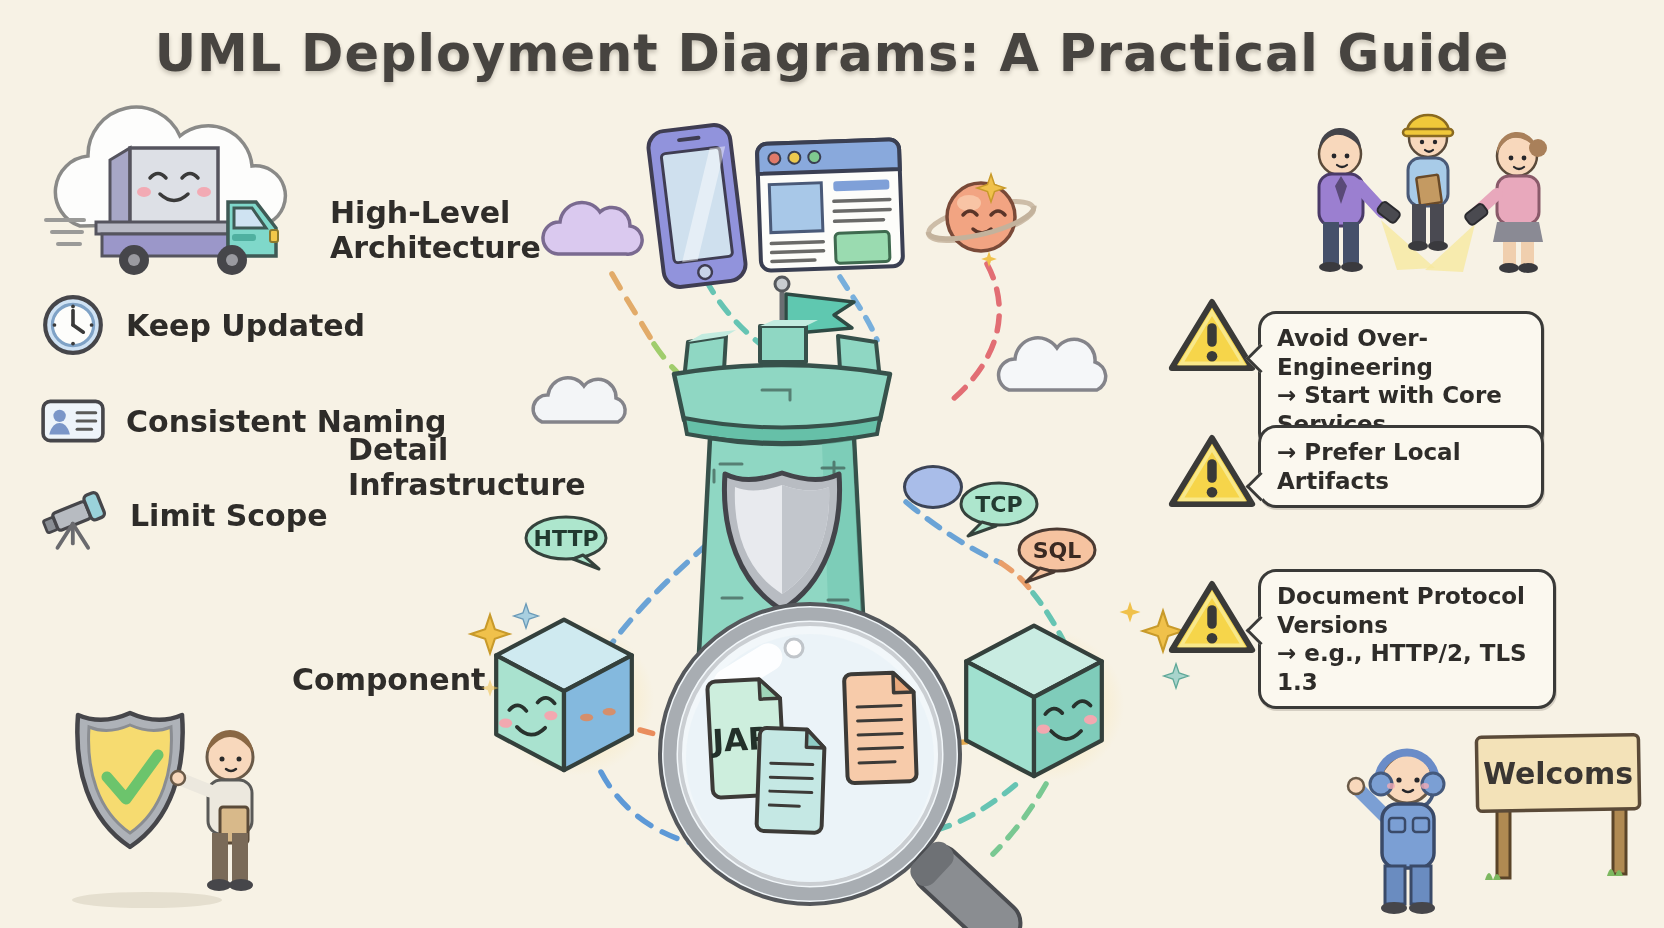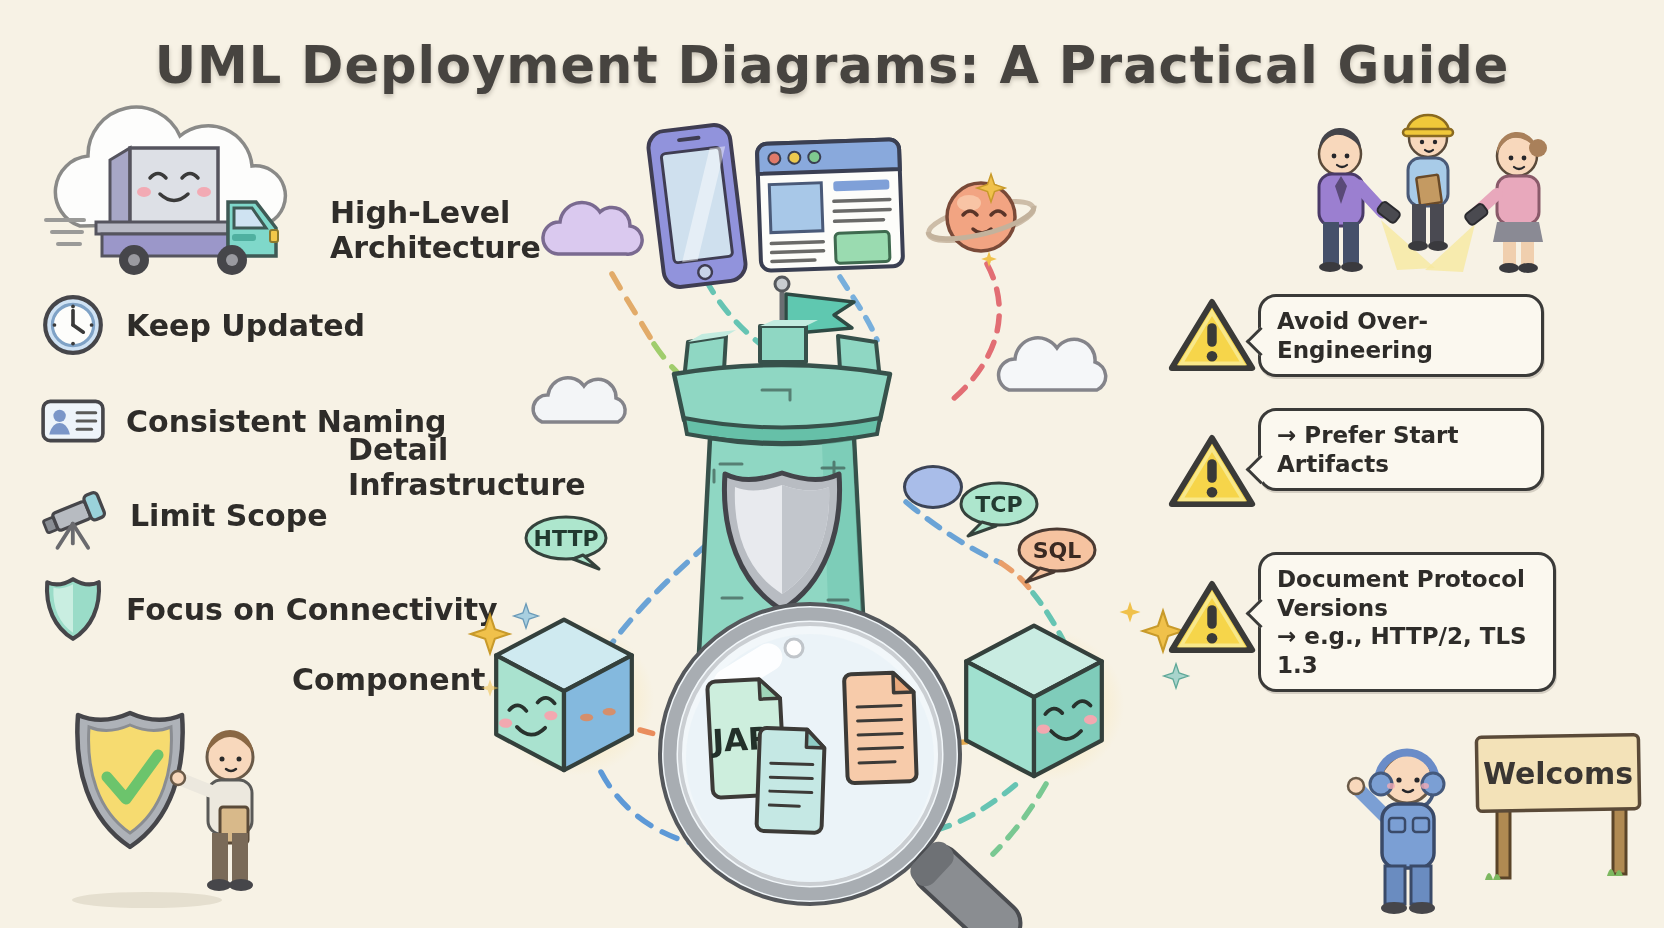--- a/index.html
+++ b/index.html
@@ -8,29 +8,29 @@
     background:#f7f2e5;
     font-family:"DejaVu Sans","Liberation Sans",sans-serif;
     color:#3a3835;
   }
   svg{overflow:visible;display:block;}
   .abs{position:absolute;}
   .title{
     position:absolute;top:24px;left:0;width:100%;text-align:center;
     font-size:51px;font-weight:bold;color:#474440;letter-spacing:1px;
     text-shadow:0 3px 4px rgba(60,50,40,.25);
-    margin-top:12px;
   }
   .tip-row{position:absolute;left:40px;display:flex;align-items:center;gap:20px;}
   .tip-label{font-size:30px;font-weight:bold;color:#2e2c29;white-space:nowrap;}
   .stage-label{position:absolute;font-size:30px;font-weight:bold;color:#2f2d2a;line-height:1.18;}
   .callout-bubble{
     position:absolute;background:#fbf8ef;border:3px solid #3a3a38;border-radius:18px;
     padding:10px 16px;font-size:23px;font-weight:bold;color:#2e2c29;line-height:1.24;
     box-shadow:1px 2px 0 rgba(80,70,60,.2);
+    margin-top:17px;
   }
   .callout-tail{
     position:absolute;left:-11px;top:34px;width:18px;height:18px;background:#fbf8ef;
     border-left:3px solid #3a3a38;border-bottom:3px solid #3a3a38;transform:rotate(45deg);
   }
   .glow{position:absolute;border-radius:50%;
     background:radial-gradient(closest-side,rgba(250,214,110,.55),rgba(250,214,110,0) 72%);}
   .oval-bubble{position:absolute;border-radius:50%;background:#a9bde9;border:3px solid #3c4456;}
   .sign-text{font-weight:bold;}
 </style>
@@ -124,27 +124,20 @@
       </g>
       <g stroke="#6a6a6e" stroke-width="3.5" stroke-linecap="round">
         <line x1="30" y1="40" x2="16" y2="62"></line>
           <line x1="30" y1="40" x2="44" y2="62"></line>
           <line x1="30" y1="40" x2="30" y2="58"></line>
       </g>
     </svg>
     <div class="tip-label">Limit Scope</div>
   </div>
 
-  <div class="tip-row" style="top:574px">
-    <svg width="66" height="70" viewBox="0 0 64 68">
-      <path d="M32 5 C42 11 51 11 57 8 C59 32 50 52 32 63 C14 52 5 32 7 8 C13 11 22 11 32 5 Z" fill="#9adcc8" stroke="#46464a" stroke-width="4" stroke-linejoin="round"></path>
-      <path d="M32 10 C25 14 18 15 13 13 C12 33 19 48 32 57 Z" fill="#c9eee1"></path>
-    </svg>
-    <div class="tip-label">Focus on Connectivity</div>
-  </div>
 
   <svg class="abs" style="left:52px;top:695px" width="230" height="220" viewBox="0 0 230 220">
     <ellipse cx="95" cy="205" rx="75" ry="8" fill="#d9d2c0" opacity="0.6"></ellipse>
     <path d="M78 18 C98 27 114 27 130 20 C134 74 120 124 78 152 C36 124 22 74 26 20 C42 27 58 27 78 18 Z" fill="#aeb2b8" stroke="#46464a" stroke-width="4.5" stroke-linejoin="round"></path>
     <path d="M78 30 C94 37 107 37 119 32 C122 76 110 116 78 138 C46 116 34 76 37 32 C49 37 62 37 78 30 Z" fill="#f6db70" stroke="#8a8d92" stroke-width="3"></path>
     <path d="M55 82 L74 104 L106 60" fill="none" stroke="#6cc46c" stroke-width="11" stroke-linecap="round" stroke-linejoin="round"></path>
 
     <circle cx="178" cy="62" r="23" fill="#f8d8bc" stroke="#6a5a48" stroke-width="3"></circle>
     <path d="M155 58 a23 23 0 0 1 46 0 c-8 -12 -16 -16 -23 -16 s-15 4 -23 16 Z" fill="#8a6844"></path>
     <circle cx="170" cy="64" r="2.5" fill="#2a2a2a"></circle>
@@ -409,31 +402,32 @@
 
   <svg class="abs" style="left:1168px;top:296px" width="88" height="78" viewBox="0 0 74 66">
     <path d="M37 5 L71 61 L3 61 Z" fill="#f6d54a" stroke="#3a3a38" stroke-width="5" stroke-linejoin="round"></path>
     <path d="M37 14 L63 57 L11 57 Z" fill="none" stroke="#f8e88a" stroke-width="3"></path>
     <rect x="33" y="23" width="8" height="20" rx="4" fill="#3a3a38"></rect>
       <circle cx="37" cy="51" r="4.5" fill="#3a3a38"></circle>
   </svg>
   <div class="callout-bubble" style="left:1258px;top:294px;width:248px">
     <div class="callout-tail"></div>
     <div>Avoid Over-Engineering</div>
+    <div>→ Start with Core Services</div>
   </div>
 
   <svg class="abs" style="left:1168px;top:432px" width="88" height="78" viewBox="0 0 74 66">
     <path d="M37 5 L71 61 L3 61 Z" fill="#f6d54a" stroke="#3a3a38" stroke-width="5" stroke-linejoin="round"></path>
     <path d="M37 14 L63 57 L11 57 Z" fill="none" stroke="#f8e88a" stroke-width="3"></path>
     <rect x="33" y="23" width="8" height="20" rx="4" fill="#3a3a38"></rect>
       <circle cx="37" cy="51" r="4.5" fill="#3a3a38"></circle>
   </svg>
   <div class="callout-bubble" style="left:1258px;top:408px;width:248px">
     <div class="callout-tail" style="top:48px"></div>
-    <div>→ Prefer Start Artifacts</div>
+    <div>→ Prefer Local Artifacts</div>
   </div>
 
   <svg class="abs" style="left:1168px;top:578px" width="88" height="78" viewBox="0 0 74 66">
     <path d="M37 5 L71 61 L3 61 Z" fill="#f6d54a" stroke="#3a3a38" stroke-width="5" stroke-linejoin="round"></path>
     <path d="M37 14 L63 57 L11 57 Z" fill="none" stroke="#f8e88a" stroke-width="3"></path>
     <rect x="33" y="23" width="8" height="20" rx="4" fill="#3a3a38"></rect>
       <circle cx="37" cy="51" r="4.5" fill="#3a3a38"></circle>
   </svg>
   <div class="callout-bubble" style="left:1258px;top:552px;width:260px">
     <div class="callout-tail" style="top:48px"></div>

